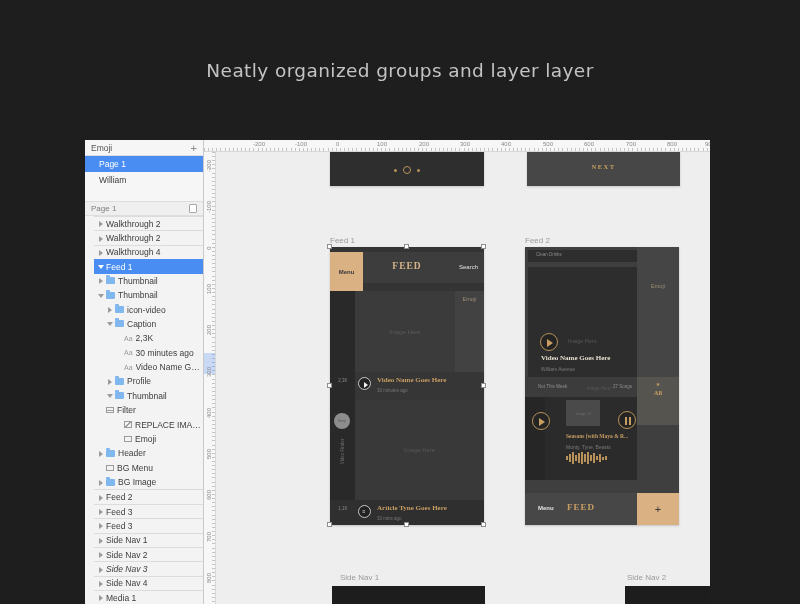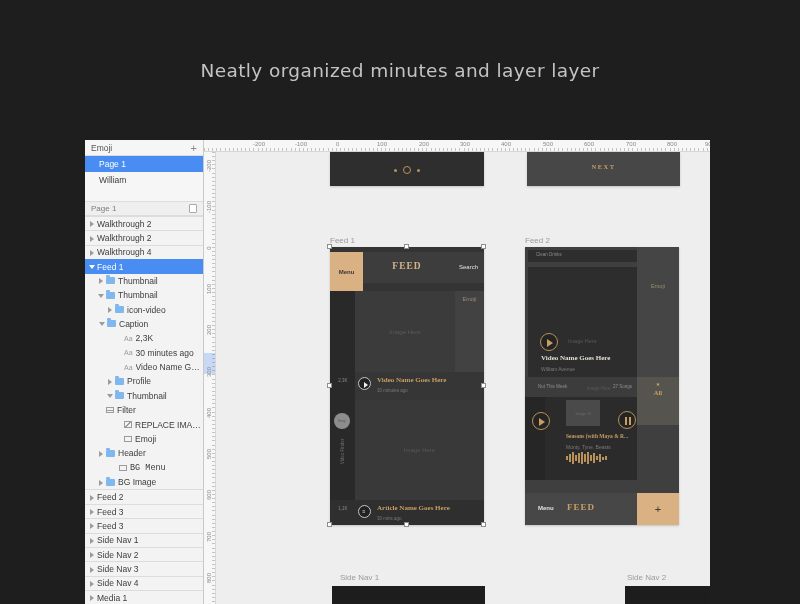--- a/index.html
+++ b/index.html
@@ -21,21 +21,21 @@
     display:flex;align-items:center;justify-content:space-between;padding:0 6px;color:#555;}
   .pages-add{color:#8b8b8b;font-size:11px;line-height:10px;}
   .page-row{height:16px;display:flex;align-items:center;padding-left:14px;background:#f6f6f6;}
   .page-row.sel{background:var(--blue);color:#fff;}
   .pages-gap{height:14px;background:#f6f6f6;border-bottom:1px solid #ddd;}
   .list-header{height:14px;background:#efefef;border-bottom:1px solid #ddd;
     display:flex;align-items:center;justify-content:space-between;padding:0 6px;color:#7d7d7d;font-size:8px;}
   .list-header .doc-ic{width:8px;height:9px;border:1px solid #a8a8a8;border-radius:1px;background:#fff;}
   .layer-list{position:absolute;left:0;top:76px;width:119px;height:388px;}
   .lrow{height:14.4px;display:flex;align-items:center;gap:3px;white-space:nowrap;overflow:hidden;}
-  .lrow.top{border-top:1px solid #dcdcdc;}
+  .lrow.top{border-top:1px solid #dcdcdc;margin-left:9px;}
   .lrow.sel{background:var(--blue);color:#fff;border-top-color:var(--blue);}
   .ltxt{overflow:hidden;text-overflow:ellipsis;}
   .arr{width:5px;height:5px;flex:0 0 5px;position:relative;}
   .arr.right::after{content:"";position:absolute;left:1px;top:0;
     border-left:4px solid #9b9b9b;border-top:3px solid transparent;border-bottom:3px solid transparent;}
   .arr.down::after{content:"";position:absolute;left:0;top:1px;
     border-top:4px solid #9b9b9b;border-left:3px solid transparent;border-right:3px solid transparent;}
   .lrow.sel .arr.down::after{border-top-color:#fff;}
   .lic{flex:0 0 auto;}
   .lic.folder{width:9px;height:7px;background:#7fb7ee;border-radius:1px;position:relative;}
@@ -144,21 +144,21 @@
   
   .sn1{left:116px;top:434px;width:153px;height:18px;background:#1d1d1d;box-shadow:none;}
   .sn2{left:409px;top:434px;width:120px;height:18px;background:#1d1d1d;box-shadow:none;}
 
   
   .handle{position:absolute;width:5px;height:5px;background:#fff;border:1px solid #8e8e8e;z-index:5;}
 </style>
 </head>
 <body>
 
-<div class="headline">Neatly organized minutes and layer layer</div>
+<div class="headline">Neatly organized groups and layer layer</div>
 
 <div class="sidebar">
   <div class="pages-header">
     <span>Emoji</span>
     <span class="pages-add">+</span>
   </div>
   <div class="page-row sel">
     <span>Page 1</span>
   </div>
   <div class="page-row">
@@ -194,21 +194,21 @@
       <div class="lrow" style="padding-left: 13px;">
         <span class="arr down"></span>
         <span class="lic folder"></span>
         <span class="ltxt">Thumbnail</span>
       </div>
       <div class="lrow" style="padding-left: 22px;">
         <span class="arr right"></span>
         <span class="lic folder"></span>
         <span class="ltxt">icon-video</span>
       </div>
-      <div class="lrow" style="padding-left: 14px; text-align: center;">
+      <div class="lrow" style="padding-left: 22px; text-align: center;">
         <span class="arr down"></span>
         <span class="lic folder"></span>
         <span class="ltxt">Caption</span>
       </div>
       <div class="lrow" style="padding-left: 31px;">
         <span class="arr "></span>
         <span class="lic text">Aa</span>
         <span class="ltxt">2,3K</span>
       </div>
       <div class="lrow" style="padding-left: 31px;">
@@ -244,21 +244,21 @@
       <div class="lrow" style="padding-left: 31px;">
         <span class="arr "></span>
         <span class="lic rect"></span>
         <span class="ltxt">Emoji</span>
       </div>
       <div class="lrow" style="padding-left: 13px;">
         <span class="arr right"></span>
         <span class="lic folder"></span>
         <span class="ltxt">Header</span>
       </div>
-      <div class="lrow" style="padding-left: 26px; font-family: Liberation Mono, monospace;">
+      <div class="lrow" style="padding-left: 13px;">
         <span class="arr "></span>
         <span class="lic rect"></span>
         <span class="ltxt">BG Menu</span>
       </div>
       <div class="lrow" style="padding-left: 13px;">
         <span class="arr right"></span>
         <span class="lic folder"></span>
         <span class="ltxt">BG Image</span>
       </div>
       <div class="lrow top" style="padding-left: 4px;">
@@ -274,21 +274,21 @@
         <span class="ltxt">Feed 3</span>
       </div>
       <div class="lrow top" style="padding-left: 4px;">
         <span class="arr right"></span>
         <span class="ltxt">Side Nav 1</span>
       </div>
       <div class="lrow top" style="padding-left: 4px;">
         <span class="arr right"></span>
         <span class="ltxt">Side Nav 2</span>
       </div>
-      <div class="lrow top" style="padding-left: 4px;">
+      <div class="lrow top" style="padding-left: 4px; font-style: italic;">
         <span class="arr right"></span>
         <span class="ltxt">Side Nav 3</span>
       </div>
       <div class="lrow top" style="padding-left: 4px;">
         <span class="arr right"></span>
         <span class="ltxt">Side Nav 4</span>
       </div>
       <div class="lrow top" style="padding-left: 4px;">
         <span class="arr right"></span>
         <span class="ltxt">Media 1</span>
@@ -356,21 +356,21 @@
     <div class="row-title serif" style="top:129px;">Video Name Goes Here</div>
     <div class="row-time" style="top:141px;">30 minutes ago</div>
     <div class="f1-img2">Image Here</div>
     <div class="f1-avatar">Emoji</div>
     <div class="f1-vtext">Video Finder</div>
     <div class="f1-arow"></div>
     <div class="mini-count" style="top:259px;">1,1K</div>
     <div class="pcirc" style="left:28px;top:258px;">
       <span class="lines">≡</span>
     </div>
-    <div class="row-title serif" style="top:257px;">Article Name Goes Here</div>
+    <div class="row-title serif" style="top:257px;">Article Tyne Goes Here</div>
     <div class="row-time" style="top:269px;">30 mins ago</div>
   </div>
 
   <div class="handle" style="left:111px;top:92px;"></div>
   <div class="handle" style="left:188px;top:92px;"></div>
   <div class="handle" style="left:265px;top:92px;"></div>
   <div class="handle" style="left:111px;top:231px;"></div>
   <div class="handle" style="left:265px;top:231px;"></div>
   <div class="handle" style="left:111px;top:370px;"></div>
   <div class="handle" style="left:188px;top:370px;"></div>

